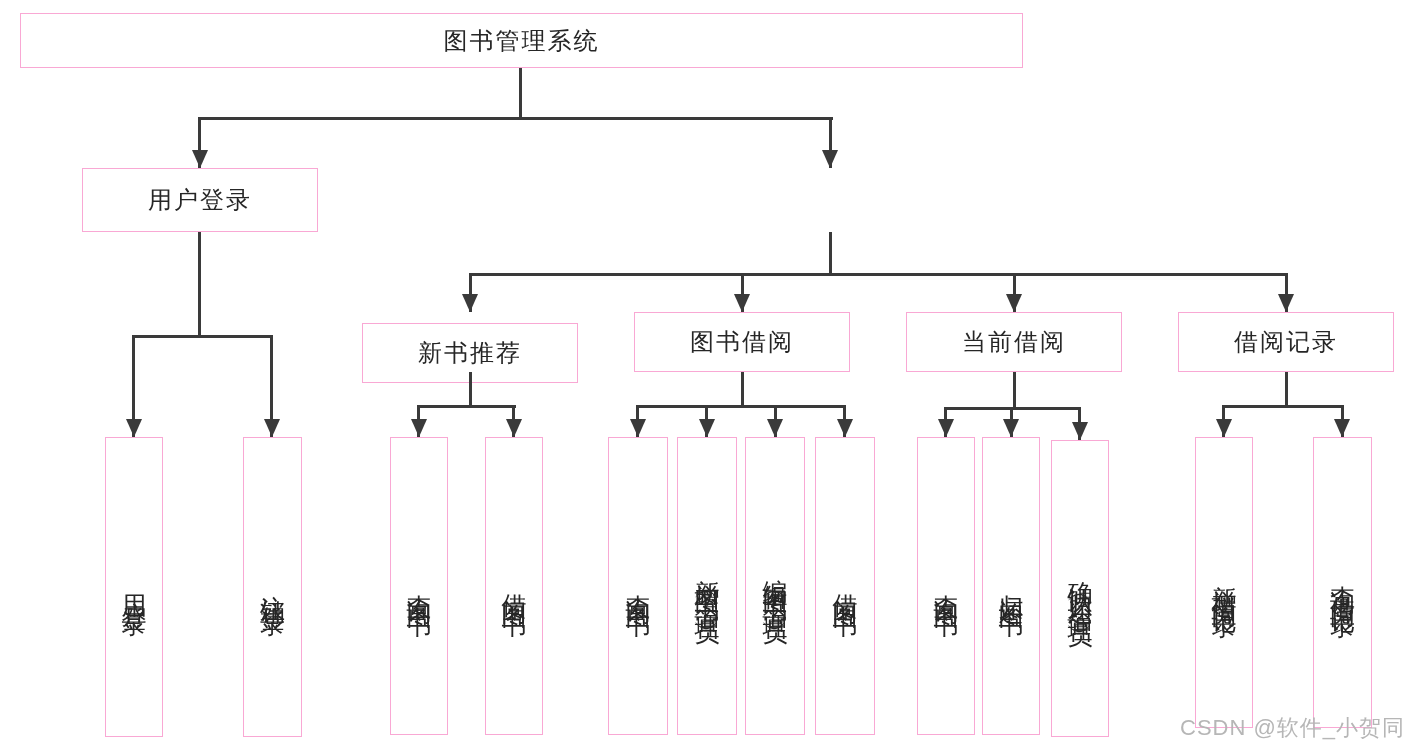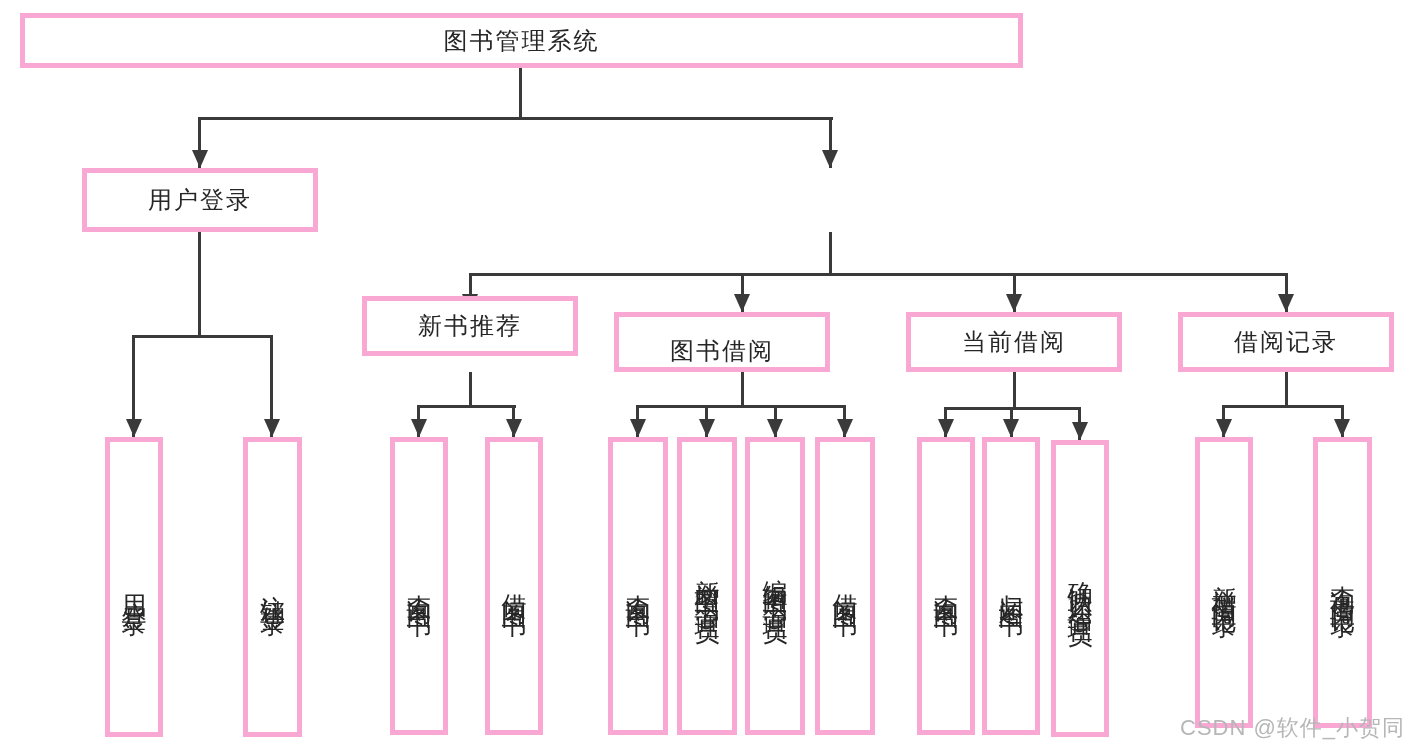--- a/index.html
+++ b/index.html
@@ -2,21 +2,21 @@
 <html><head>
 <meta charset="utf-8">
 <style>
   html, body { margin:0; padding:0; background:#ffffff; }
   .stage {
     position:relative; width:1405px; height:747px; background:#ffffff;
     font-family:"Liberation Sans", sans-serif; color:#262626; overflow:hidden;
   }
   .node {
     position:absolute; box-sizing:border-box;
-    border:5px solid #f9a8d4; background:#ffffff;
+    border:1px solid #f9a8d4; background:#ffffff;
     display:flex; align-items:center; justify-content:center;
     font-size:24px; letter-spacing:2px; text-align:center;
   }
   .vnode {
     writing-mode:vertical-rl; text-orientation:mixed;
     font-size:25px; letter-spacing:6px; line-height:1;
   }
   .line { position:absolute; background:#3a3a3a; }
   .arrow {
     position:absolute; width:0; height:0;
@@ -59,24 +59,24 @@
   <div class="line" style="left:469px; top:273px; width:819px; height:3px;"></div>
   <div class="line" style="left:469px; top:273px; width:3px; height:39px;"></div>
   <div class="line" style="left:741px; top:273px; width:3px; height:39px;"></div>
   <div class="line" style="left:1013px; top:273px; width:3px; height:39px;"></div>
   <div class="line" style="left:1285px; top:273px; width:3px; height:39px;"></div>
   <div class="arrow" style="left:462px; top:294px;"></div>
   <div class="arrow" style="left:734px; top:294px;"></div>
   <div class="arrow" style="left:1006px; top:294px;"></div>
   <div class="arrow" style="left:1278px; top:294px;"></div>
 
-  <div class="node" style="left:362px; top:296px; width:216px; height:60px;">
+  <div class="node" style="left:362px; top:323px; width:216px; height:60px;">
     <span>新书推荐</span>
   </div>
-  <div class="node" style="left:614px; top:312px; width:216px; height:60px;align-items:flex-end;">
+  <div class="node" style="left:634px; top:312px; width:216px; height:60px;">
     <span>图书借阅</span>
   </div>
   <div class="node" style="left:1178px; top:312px; width:216px; height:60px;">
     <span>借阅记录</span>
   </div>
   <div class="node" style="left:906px; top:312px; width:216px; height:60px;">
     <span>当前借阅</span>
   </div>
 
   <div class="line" style="left:469px; top:372px; width:3px; height:36px;"></div>

